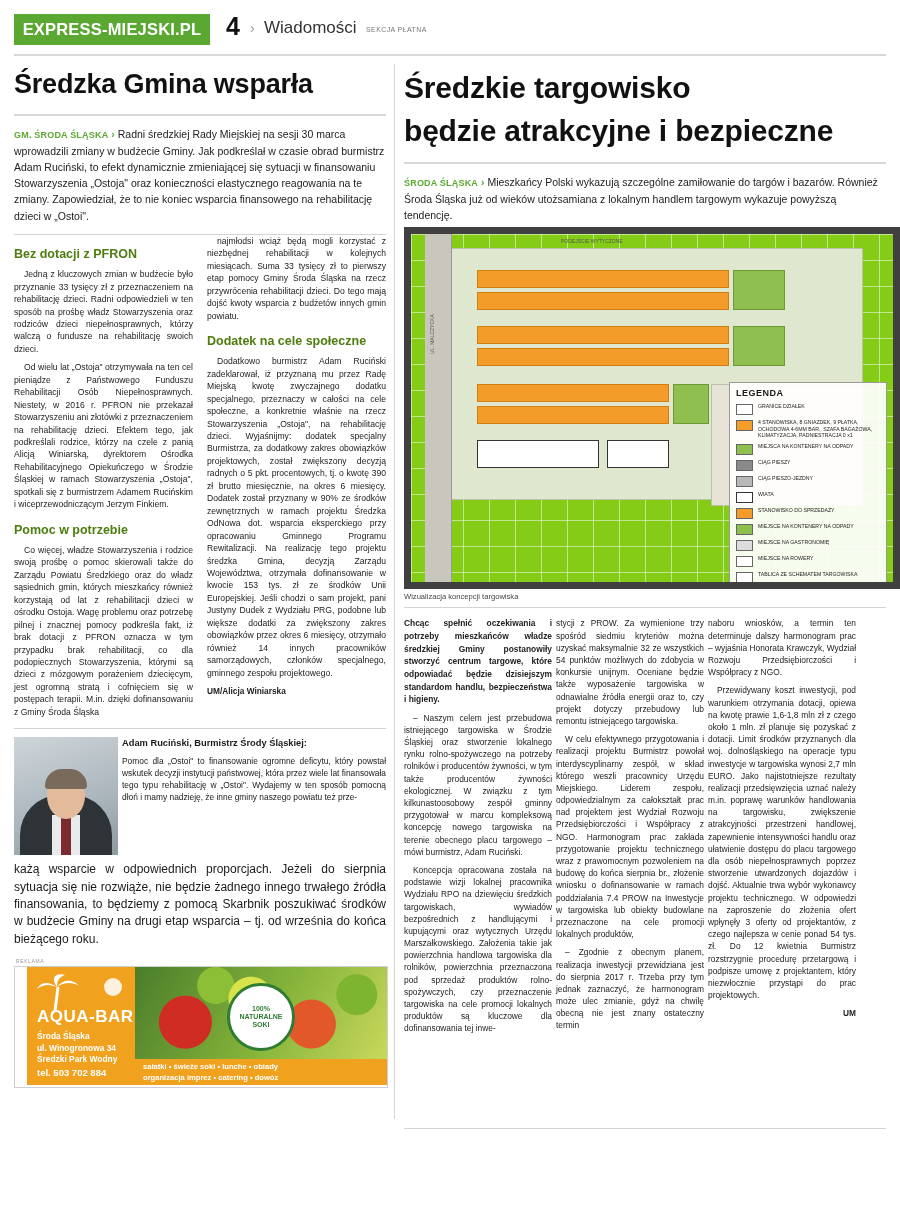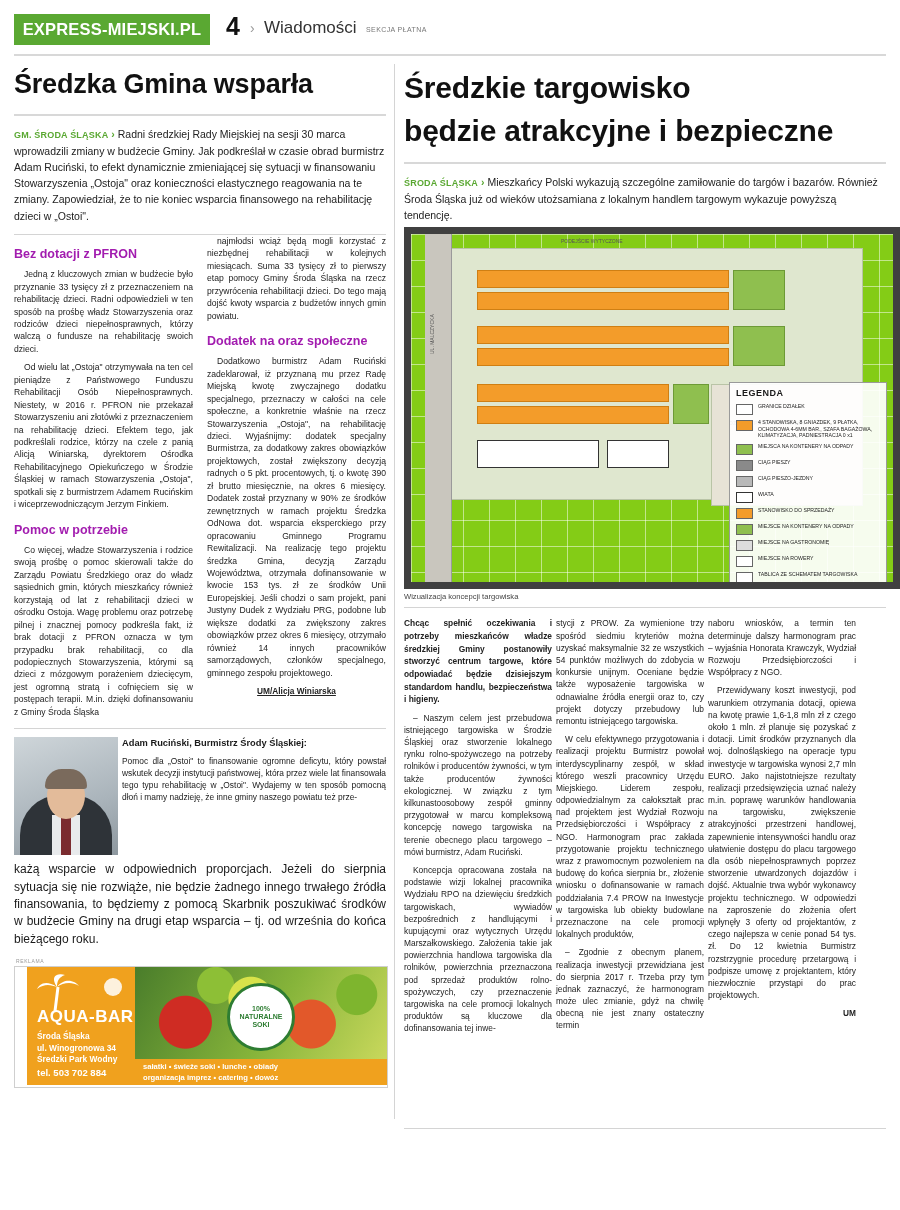--- a/index.html
+++ b/index.html
@@ -34,24 +34,24 @@
     font-size:27px;line-height:1.25;font-weight:bold;color:#111;margin:0 0 4px 0;
     letter-spacing:-.2px;
   }
   h1.head.big{font-size:30px;line-height:1.3;}
   .head-rule{height:2px;background:#d8d8d8;margin:12px 0 10px 0;}
 
   .lead{font-size:10.5px;line-height:1.55;color:#222;}
   .lead .kicker{color:#5aa832;font-weight:bold;font-size:9px;letter-spacing:.2px;}
   .lead .arrow{color:#5aa832;font-weight:bold;}
 
-  .sub{font-size:12.5px;font-weight:bold;color:#a21caf;margin:10px 0 5px 0;}
+  .sub{font-size:12.5px;font-weight:bold;color:#4d7c0f;margin:10px 0 5px 0;}
   .body2{column-count:2;column-gap:14px;font-size:8.6px;line-height:1.45;text-align:justify;color:#222;}
   .body2 p{margin:0 0 6px 0;text-indent:10px;}
-  .sig{text-align:center;font-size:8.3px;font-weight:bold;margin-top:4px;text-decoration:underline;}
+  .sig{text-align:left;font-size:8.3px;font-weight:bold;margin-top:4px;}
 
   
   .quotebox{margin-top:10px;border-top:1px solid #d4d4d4;padding-top:8px;display:flex;gap:4px;}
   .portrait{
     width:104px;height:118px;flex:0 0 104px;background:#b9c3c9;position:relative;overflow:hidden;
   }
   .portrait .bg{position:absolute;inset:0;background:linear-gradient(160deg,#cfd6da 0%,#aab4bb 60%,#8e989f 100%);}
   .portrait .suit{position:absolute;left:6px;bottom:0;width:92px;height:60px;background:#2e3338;border-radius:40px 40px 0 0;}
   .portrait .shirt{position:absolute;left:38px;bottom:0;width:28px;height:40px;background:#e8eaec;}
   .portrait .tie{position:absolute;left:47px;bottom:0;width:10px;height:38px;background:#7a2b2f;}
@@ -140,21 +140,21 @@
 
     <div style="height:1px;background:#d4d4d4;margin:10px 0 0 0;"></div>
 
     <div class="body2">
       <div class="sub">Bez dotacji z PFRON</div>
       <p>Jedną z kluczowych zmian w budżecie było przyznanie 33 tysięcy zł z przeznaczeniem na rehabilitację dzieci. Radni odpowiedzieli w ten sposób na prośbę władz Stowarzyszenia oraz rodziców dzieci niepełnosprawnych, którzy walczą o fundusze na rehabilitację swoich dzieci.</p>
       <p>Od wielu lat „Ostoja" otrzymywała na ten cel pieniądze z Państwowego Funduszu Rehabilitacji Osób Niepełnosprawnych. Niestety, w 2016 r. PFRON nie przekazał Stowarzyszeniu ani złotówki z przeznaczeniem na rehabilitację dzieci. Efektem tego, jak podkreślali rodzice, którzy na czele z panią Alicją Winiarską, dyrektorem Ośrodka Rehabilitacyjnego Opiekuńczego w Środzie Śląskiej w ramach Stowarzyszenia „Ostoja", spotkali się z burmistrzem Adamem Rucińskim i wiceprzewodniczącym Jerzym Finkiem.</p>
       <div class="sub">Pomoc w potrzebie</div>
       <p>Co więcej, władze Stowarzyszenia i rodzice swoją prośbę o pomoc skierowali także do Zarządu Powiatu Średzkiego oraz do władz sąsiednich gmin, których mieszkańcy również korzystają od lat z rehabilitacji dzieci w ośrodku Ostoja. Wagę problemu oraz potrzebę pilnej i znacznej pomocy podkreśla fakt, iż brak dotacji z PFRON oznacza w tym przypadku brak rehabilitacji, co dla podopiecznych Stowarzyszenia, którymi są dzieci z mózgowym porażeniem dziecięcym, jest ogromną stratą i cofnięciem się w postępach terapii. M.in. dzięki dofinansowaniu z Gminy Środa Śląska</p>
       <p>najmłodsi wciąż będą mogli korzystać z niezbędnej rehabilitacji w kolejnych miesiącach. Suma 33 tysięcy zł to pierwszy etap pomocy Gminy Środa Śląska na rzecz przywrócenia rehabilitacji dzieci. Do tego mają dojść kwoty wsparcia z budżetów innych gmin powiatu.</p>
-      <div class="sub">Dodatek na oraz społeczne</div>
+      <div class="sub">Dodatek na cele społeczne</div>
       <p>Dodatkowo burmistrz Adam Ruciński zadeklarował, iż przyznaną mu przez Radę Miejską kwotę zwyczajnego dodatku specjalnego, przeznaczy w całości na cele społeczne, a konkretnie właśnie na rzecz Stowarzyszenia „Ostoja", na rehabilitację dzieci. Wyjaśnijmy: dodatek specjalny Burmistrza, za dodatkowy zakres obowiązków projektowych, został zwiększony decyzją radnych o 5 pkt. procentowych, tj. o kwotę 390 zł brutto miesięcznie, na okres 6 miesięcy. Dodatek został przyznany w 90% ze środków zewnętrznych w ramach projektu Średzka OdNowa dot. wsparcia eksperckiego przy opracowaniu Gminnego Programu Rewitalizacji. Na realizację tego projektu średzka Gmina, decyzją Zarządu Województwa, otrzymała dofinansowanie w kwocie 153 tys. zł ze środków Unii Europejskiej. Jeśli chodzi o sam projekt, pani Justyny Dudek z Wydziału PRG, podobne lub większe dodatki za zwiększony zakres obowiązków przez okres 6 miesięcy, otrzymało również 14 innych pracowników samorządowych, członków specjalnego, gminnego zespołu projektowego.</p>
       <div class="sig">UM/Alicja Winiarska</div>
     </div>
 
     <div class="quotebox">
       <div class="portrait">
         <div class="bg"></div>
         <div class="suit"></div>
         <div class="shirt"></div>
         <div class="tie"></div>

